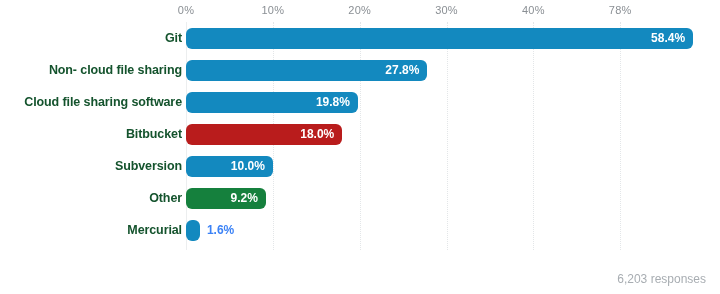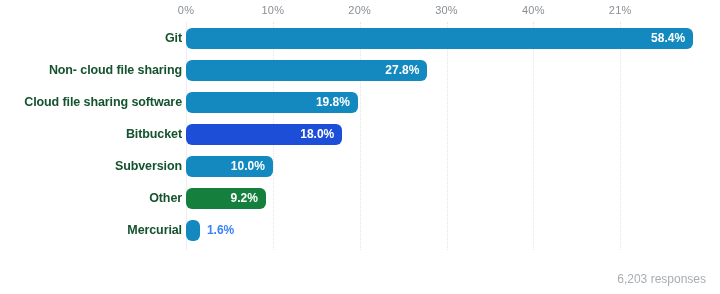--- a/index.html
+++ b/index.html
@@ -135,21 +135,21 @@
 <body>
 
 <div id="chart-root">
 
   <div class="axis-row">
       <span class="axis-tick" style="left: 186px;">0%</span>
       <span class="axis-tick" style="left: 272.833px;">10%</span>
       <span class="axis-tick" style="left: 359.667px;">20%</span>
       <span class="axis-tick" style="left: 446.5px;">30%</span>
       <span class="axis-tick" style="left: 533.333px;">40%</span>
-      <span class="axis-tick" style="left: 620.167px;">21%</span>
+      <span class="axis-tick" style="left: 620.167px;">78%</span>
     </div>
 
   <div class="gridlines">
       <div class="gridline zero" style="left: 186px;"></div>
       <div class="gridline" style="left: 272.833px;"></div>
       <div class="gridline" style="left: 359.667px;"></div>
       <div class="gridline" style="left: 446.5px;"></div>
       <div class="gridline" style="left: 533.333px;"></div>
       <div class="gridline" style="left: 620.167px;"></div>
     </div>
@@ -169,21 +169,21 @@
       </div>
       <div class="bar-row">
         <div class="bar-label">Cloud file sharing software</div>
         <div class="bar-track">
           <div class="bar" style="width: 171.93px; background: rgb(19, 137, 191);"><span class="bar-value-in">19.8%</span></div>
         </div>
       </div>
       <div class="bar-row">
         <div class="bar-label">Bitbucket</div>
         <div class="bar-track">
-          <div class="bar" style="width: 156.3px; background: #1d4ed8;"><span class="bar-value-in">18.0%</span></div>
+          <div class="bar" style="width: 156.3px; background: #b91c1c;"><span class="bar-value-in">18.0%</span></div>
         </div>
       </div>
       <div class="bar-row">
         <div class="bar-label">Subversion</div>
         <div class="bar-track">
           <div class="bar" style="width: 86.8333px; background: rgb(19, 137, 191);"><span class="bar-value-in">10.0%</span></div>
         </div>
       </div>
       <div class="bar-row">
         <div class="bar-label">Other</div>

